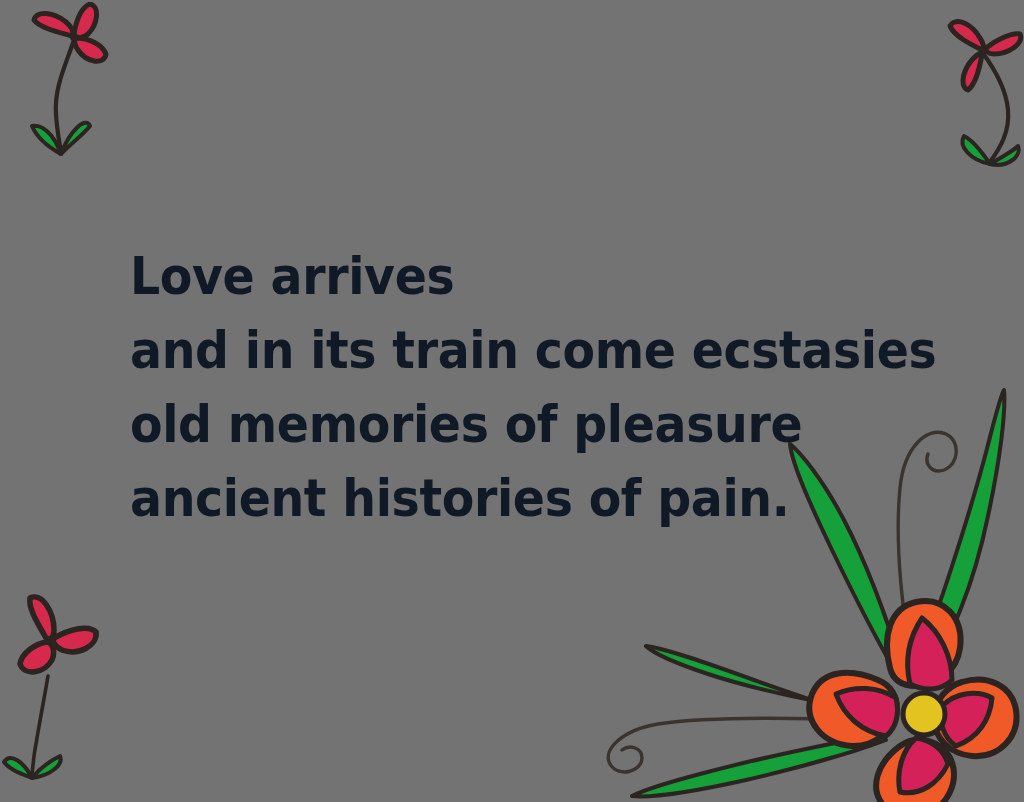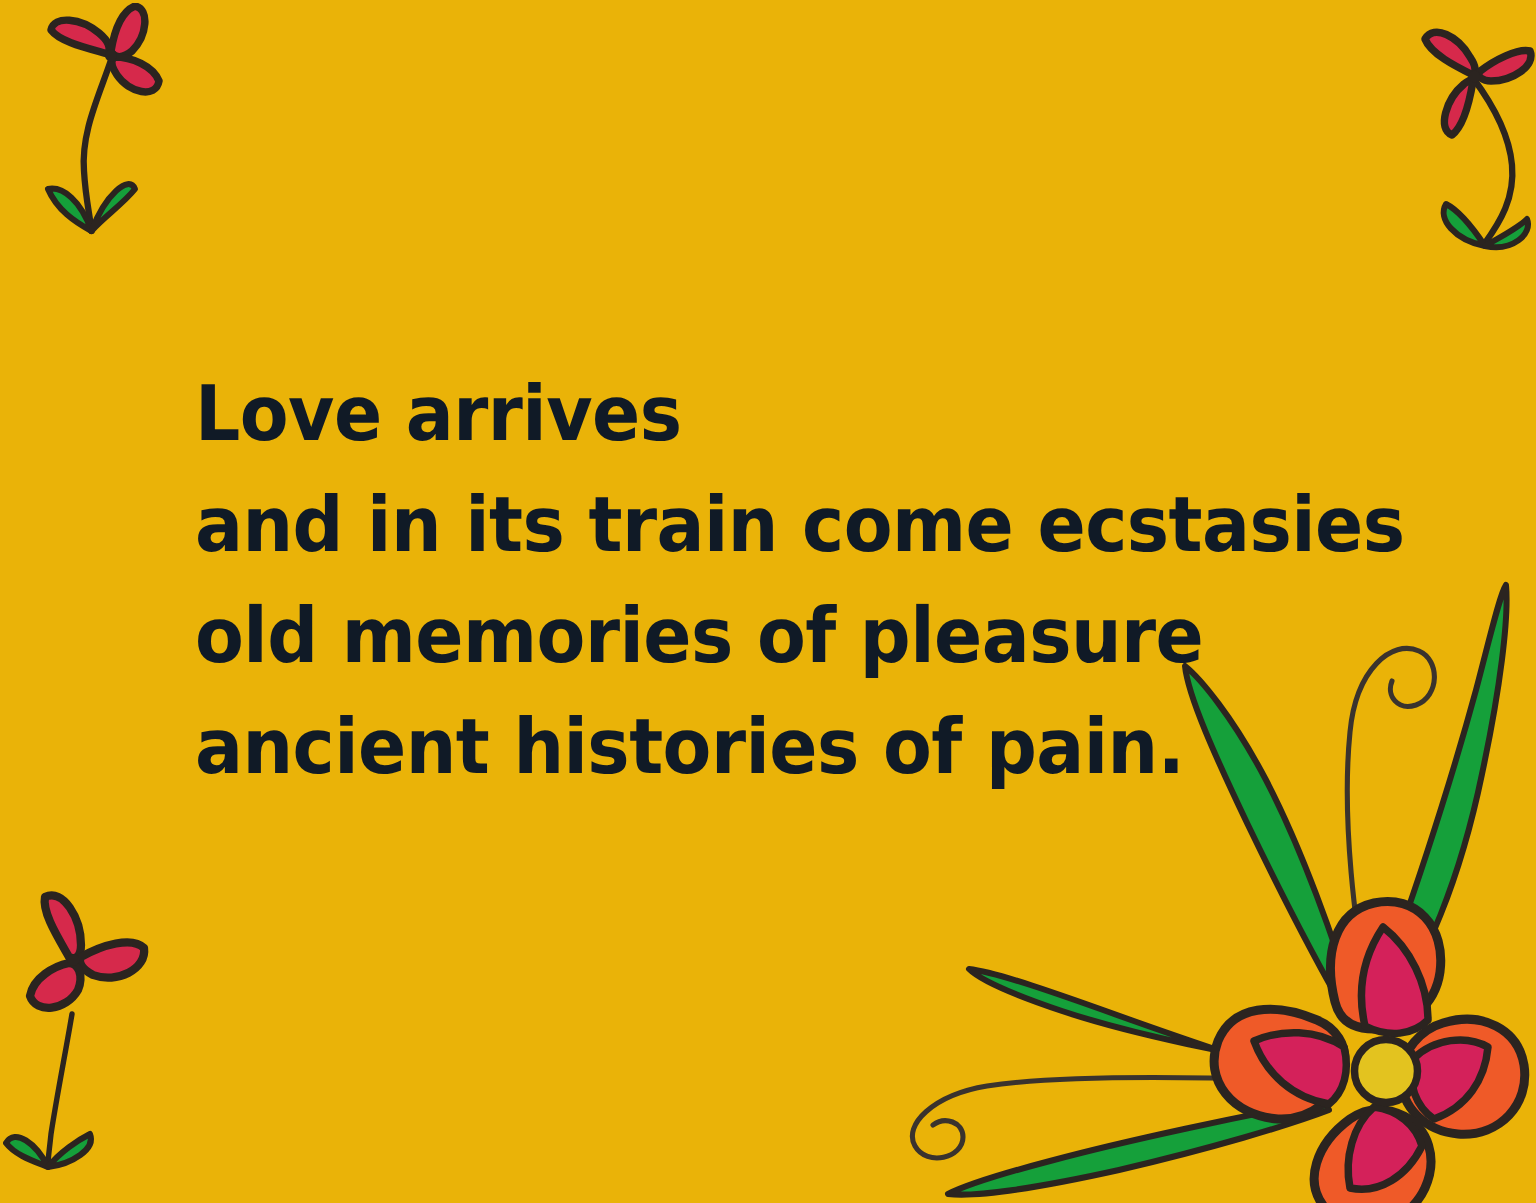--- a/index.html
+++ b/index.html
@@ -7,21 +7,21 @@
     padding: 0;
     background: #ffffff;
   }
   body {
     font-family: "DejaVu Sans", sans-serif;
   }
   #page {
     position: relative;
     width: 1024px;
     height: 802px;
-    background: #eab308;
+    background: #737373;
     overflow: hidden;
   }
   .decor {
     position: absolute;
     pointer-events: none;
   }
   #poem {
     position: absolute;
     left: 130px;
     top: 240px;

